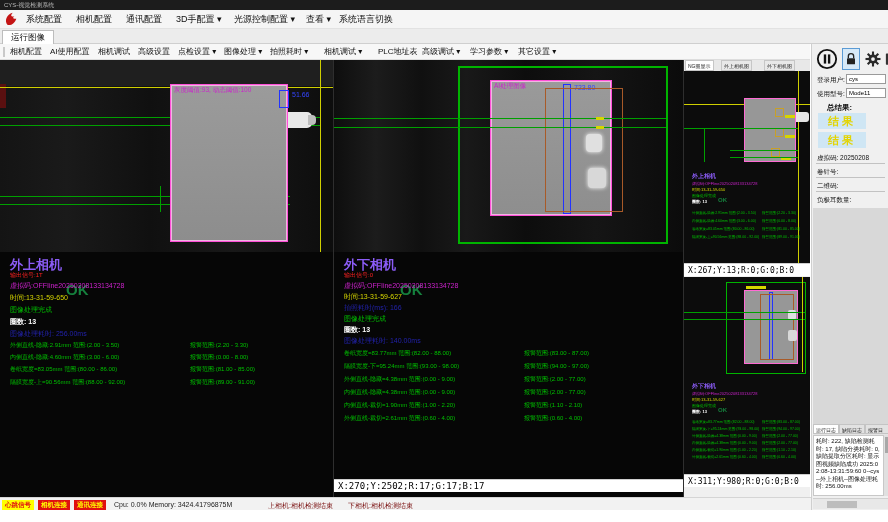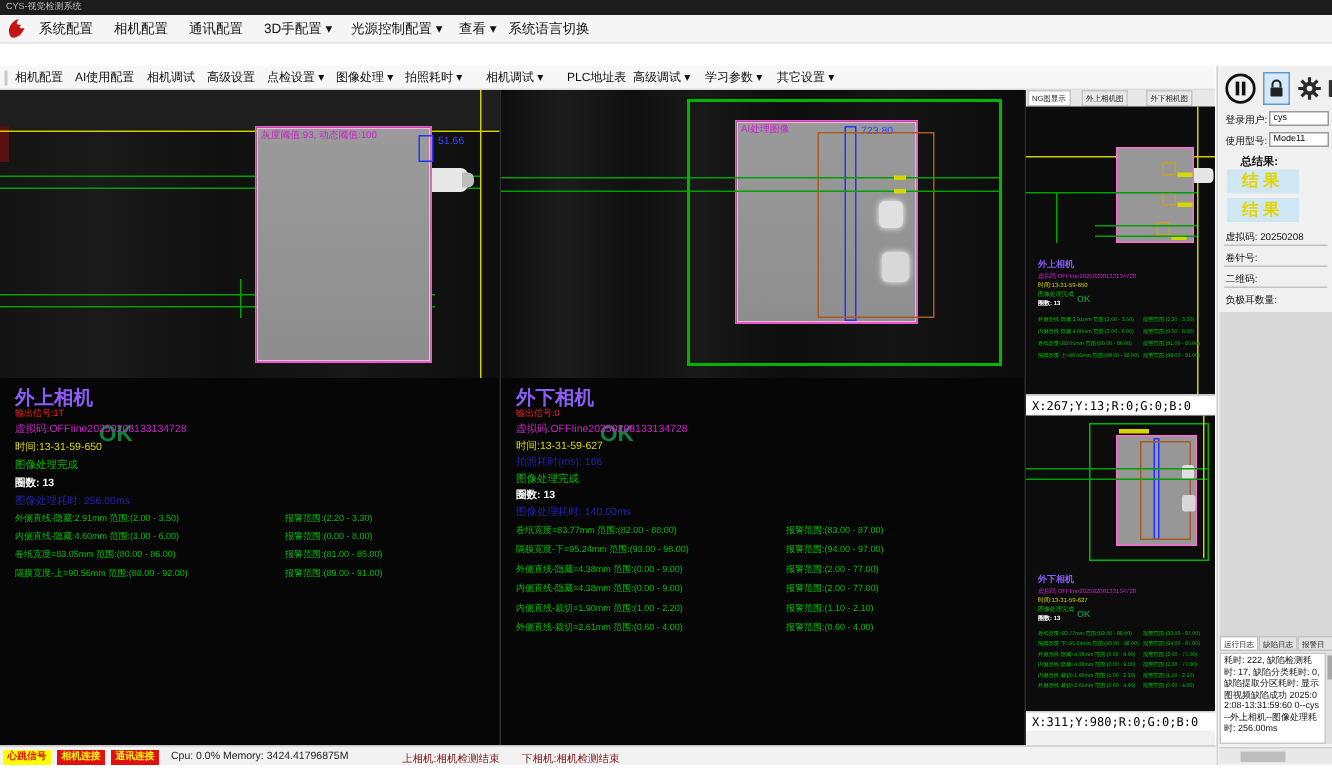--- a/index.html
+++ b/index.html
@@ -62,20 +62,23 @@
     </span>
     <span class="menu-item" style="left:20px;">系统配置</span>
     <span class="menu-item" style="left:70px;">相机配置</span>
     <span class="menu-item" style="left:120px;">通讯配置</span>
     <span class="menu-item" style="left:170px;">3D手配置 ▾</span>
     <span class="menu-item" style="left:228px;">光源控制配置 ▾</span>
     <span class="menu-item" style="left:300px;">查看 ▾</span>
     <span class="menu-item" style="left:333px;">系统语言切换</span>
   </div>
 
+  <div class="abs tabrow">
+    <div class="run-tab">运行图像</div>
+  </div>
 
   <div class="abs toolbar">
     <span class="abs" style="left:3px;top:3px;width:2px;height:10px;background:#c9c9c9;"></span>
     <span class="tool-item" style="left:10px;">相机配置</span>
     <span class="tool-item" style="left:50px;">AI使用配置</span>
     <span class="tool-item" style="left:98px;">相机调试</span>
     <span class="tool-item" style="left:138px;">高级设置</span>
     <span class="tool-item" style="left:178px;">点检设置 ▾</span>
     <span class="tool-item" style="left:224px;">图像处理 ▾</span>
     <span class="tool-item" style="left:270px;">拍照耗时 ▾</span>
@@ -165,20 +168,21 @@
     <div class="t row" style="left:10px;top:302px;">隔膜宽度-下=95.24mm 范围:(93.00 - 98.00)</div>
     <div class="t row" style="left:190px;top:302px;">报警范围:(94.00 - 97.00)</div>
     <div class="t row" style="left:10px;top:315px;">外侧直线-隐藏=4.38mm 范围:(0.00 - 9.00)</div>
     <div class="t row" style="left:190px;top:315px;">报警范围:(2.00 - 77.00)</div>
     <div class="t row" style="left:10px;top:328px;">内侧直线-隐藏=4.38mm 范围:(0.00 - 9.00)</div>
     <div class="t row" style="left:190px;top:328px;">报警范围:(2.00 - 77.00)</div>
     <div class="t row" style="left:10px;top:341px;">内侧直线-裁切=1.90mm 范围:(1.00 - 2.20)</div>
     <div class="t row" style="left:190px;top:341px;">报警范围:(1.10 - 2.10)</div>
     <div class="t row" style="left:10px;top:354px;">外侧直线-裁切=2.61mm 范围:(0.60 - 4.00)</div>
     <div class="t row" style="left:190px;top:354px;">报警范围:(0.60 - 4.00)</div>
+    <div class="footerbar" style="left:0;top:419px;width:349px;">X:270;Y:2502;R:17;G:17;B:17</div>
   </div>
 
   <div class="abs" style="left:684px;top:60px;width:126px;height:437px;background:#f0f0f0;">
 
     <div class="abs" style="left:0;top:0;width:126px;height:11px;background:#e8e8e8;">
       <span class="tab-mini" style="left:1px;background:#fff;">NG图显示</span>
       <span class="tab-mini" style="left:37px;">外上相机图</span>
       <span class="tab-mini" style="left:80px;">外下相机图</span>
     </div>
 

